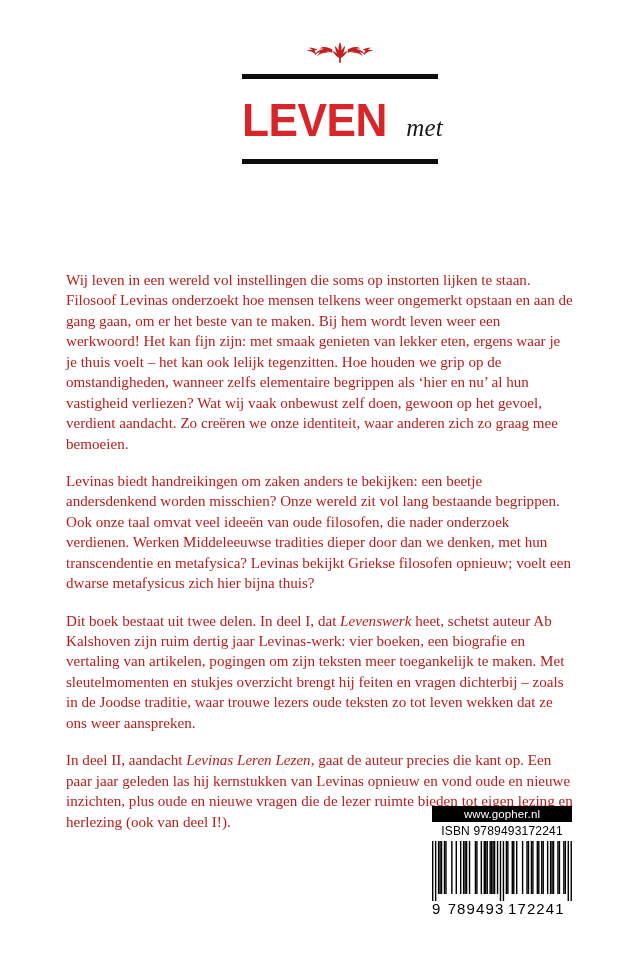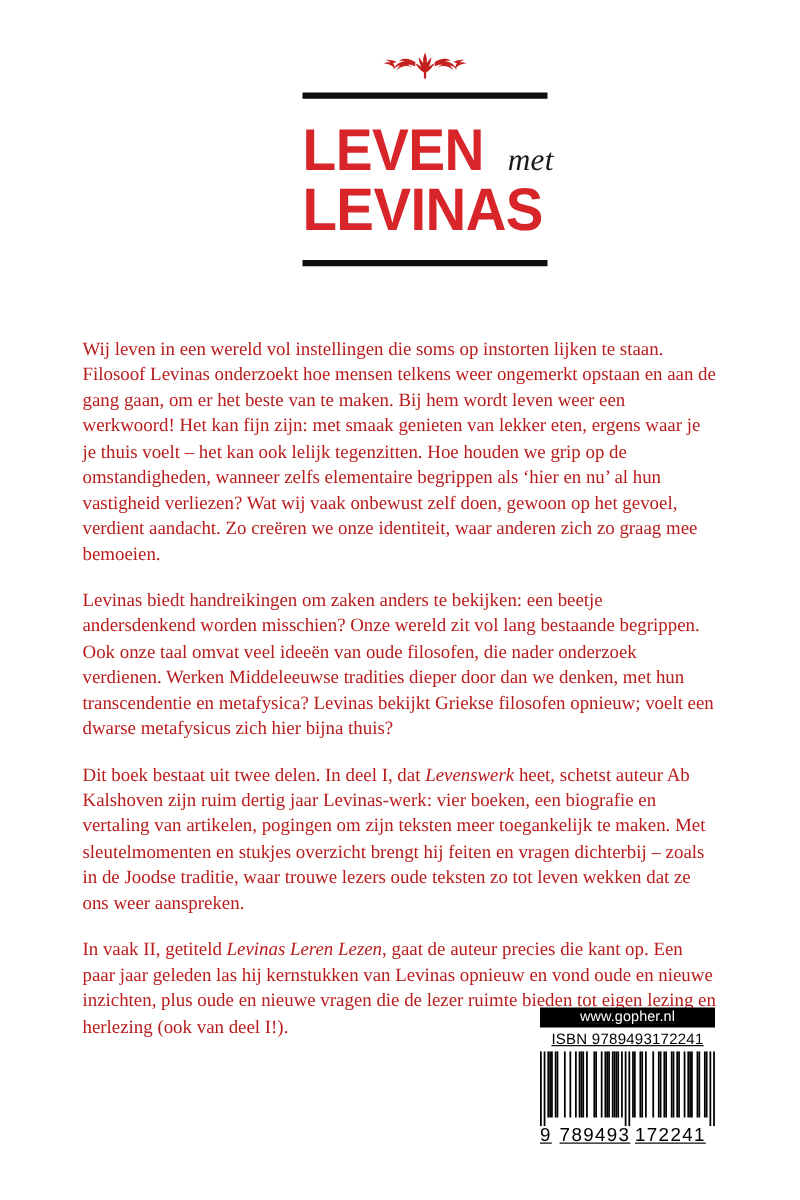--- a/index.html
+++ b/index.html
@@ -143,21 +143,20 @@
     color: #141414;
     font-weight: 400;
   }
 
   
   .barcode-block {
     position: absolute;
     left: 432px;
     top: 806px;
     width: 140px;
-    text-decoration: underline;
   }
   .url-bar {
     background: #000000;
     color: #ffffff;
     text-align: center;
     font-family: "Liberation Sans", "DejaVu Sans", sans-serif;
     font-size: 11.5px;
     line-height: 16px;
     height: 16px;
     letter-spacing: 0.1px;
@@ -211,33 +210,30 @@
       </g>
     </svg>
 
     <div class="rule rule-top"></div>
 
     <div class="title-lines">
       <div class="title-row">
         <span class="title-word">LEVEN</span>
         <span class="title-met">met</span>
       </div>
-      <div class="title-row">
-        <span class="title-word line2">LEVINAS</span>
-      </div>
     </div>
 
     <div class="rule rule-bottom"></div>
   </div>
 
   <div class="blurb">
       <p><span>Wij leven in een wereld vol instellingen die soms op instorten lijken te staan. Filosoof Levinas onderzoekt hoe mensen telkens weer ongemerkt opstaan en aan de gang gaan, om er het beste van te maken. Bij hem wordt leven weer een werkwoord! Het kan fijn zijn: met smaak genieten van lekker eten, ergens waar je je thuis voelt – het kan ook lelijk tegenzitten. Hoe houden we grip op de omstandigheden, wanneer zelfs elementaire begrippen als ‘hier en nu’ al hun vastigheid verliezen? Wat wij vaak onbewust zelf doen, gewoon op het gevoel, verdient aandacht. Zo creëren we onze identiteit, waar anderen zich zo graag mee bemoeien.</span></p>
       <p><span>Levinas biedt handreikingen om zaken anders te bekijken: een beetje andersdenkend worden misschien? Onze wereld zit vol lang bestaande begrippen. Ook onze taal omvat veel ideeën van oude filosofen, die nader onderzoek verdienen. Werken Middeleeuwse tradities dieper door dan we denken, met hun transcendentie en metafysica? Levinas bekijkt Griekse filosofen opnieuw; voelt een dwarse metafysicus zich hier bijna thuis?</span></p>
       <p><span>Dit boek bestaat uit twee delen. In deel I, dat </span><i>Levenswerk</i><span> heet, schetst auteur Ab Kalshoven zijn ruim dertig jaar Levinas-werk: vier boeken, een biografie en vertaling van artikelen, pogingen om zijn teksten meer toegankelijk te maken. Met sleutelmomenten en stukjes overzicht brengt hij feiten en vragen dichterbij – zoals in de Joodse traditie, waar trouwe lezers oude teksten zo tot leven wekken dat ze ons weer aanspreken.</span></p>
-      <p><span>In vaak II, getiteld </span><i>Levinas Leren Lezen</i><span>, gaat de auteur precies die kant op. Een paar jaar geleden las hij kernstukken van Levinas opnieuw en vond oude en nieuwe inzichten, plus oude en nieuwe vragen die de lezer ruimte bieden tot eigen lezing en herlezing (ook van deel I!).</span></p>
+      <p><span>In deel II, aandacht </span><i>Levinas Leren Lezen</i><span>, gaat de auteur precies die kant op. Een paar jaar geleden las hij kernstukken van Levinas opnieuw en vond oude en nieuwe inzichten, plus oude en nieuwe vragen die de lezer ruimte bieden tot eigen lezing en herlezing (ook van deel I!).</span></p>
     </div>
 
 
   <div class="barcode-block">
     <div class="url-bar">www.gopher.nl</div>
     <div class="isbn-line">ISBN 9789493172241</div>
     <svg class="barcode-svg" viewBox="0 0 140 60" preserveAspectRatio="none" aria-hidden="true">
       <rect x="0" y="0" width="140" height="60" fill="#ffffff"></rect>
       <g id="bars" fill="#000000">
           <rect x="0.000" y="0" width="1.400" height="60"></rect>

